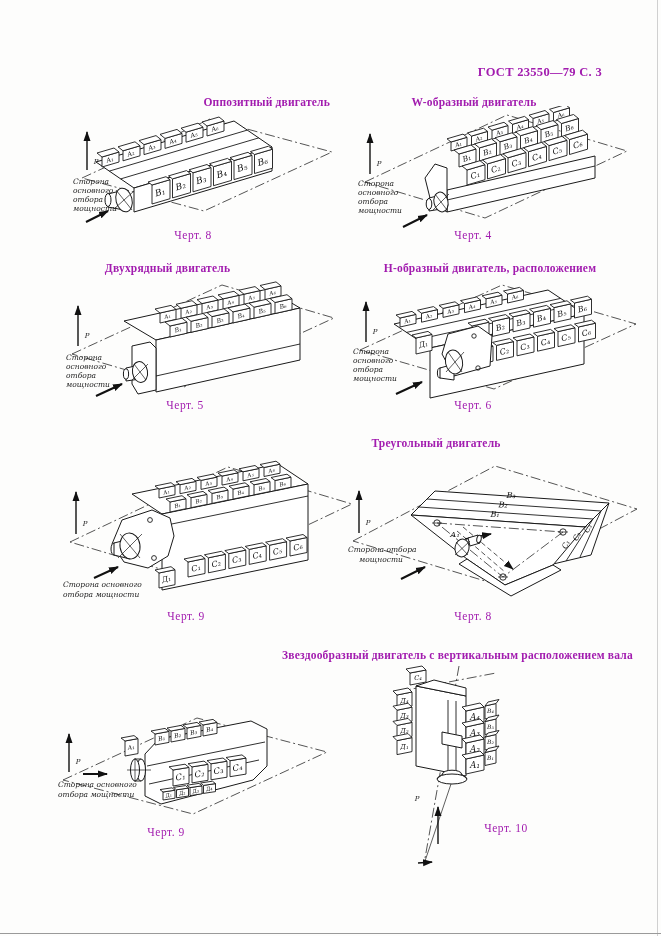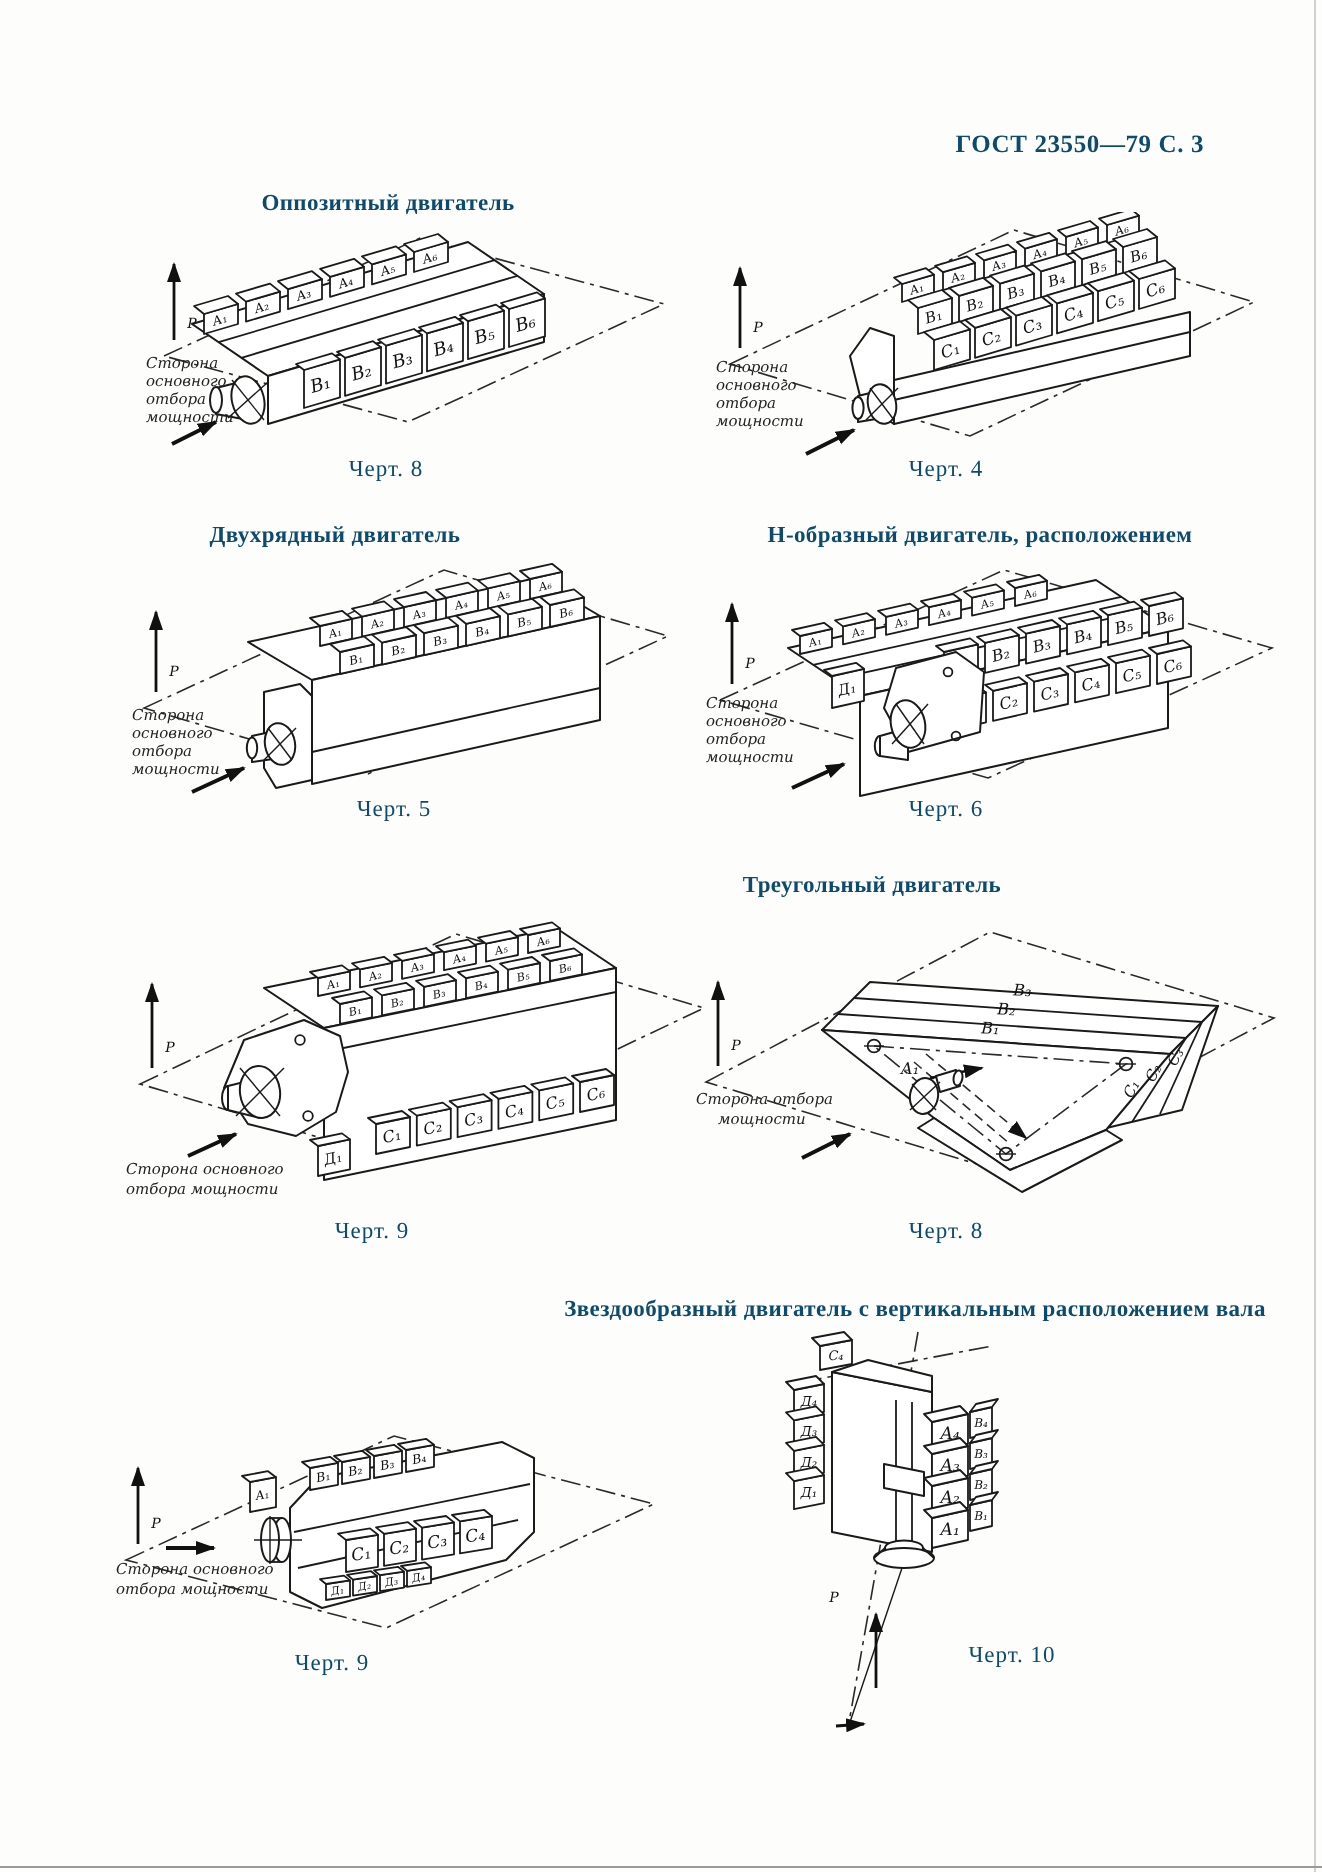--- a/index.html
+++ b/index.html
@@ -1,17 +1,17 @@
 <!DOCTYPE html>
 <html><head>
 <meta charset="utf-8">
 <style>
   html,body{margin:0;padding:0;background:#e8e8e8;}
   #page{position:relative;width:661px;height:936px;background:#fdfdfc;overflow:hidden;
-        font-family:"Liberation Serif",serif;color:#0c4a6e;}
+        font-family:"Liberation Serif",serif;color:#a21caf;}
   .hdr{position:absolute;font-weight:bold;font-size:12.5px;letter-spacing:.3px;text-align:right;}
   .fig-title{position:absolute;font-weight:bold;font-size:11.5px;text-align:center;letter-spacing:.2px;}
   .fig-caption{position:absolute;font-size:11.5px;text-align:center;letter-spacing:.5px;}
   .figsvg{position:absolute;}
   .face{fill:#fff;stroke:#1a1a1a;stroke-width:1;stroke-linejoin:round;}
   .ln{stroke:#1a1a1a;stroke-width:.9;fill:none;}
   .thin{stroke:#1a1a1a;stroke-width:.7;fill:none;}
   .dashdot{stroke:#2a2a2a;stroke-width:.8;fill:none;stroke-dasharray:10 3 2 3;}
   .dashed{stroke:#2a2a2a;stroke-width:.8;fill:none;stroke-dasharray:5 3;}
   .arrowln{stroke:#111;stroke-width:1.4;fill:none;}
@@ -30,29 +30,30 @@
   <defs>
     <marker id="arr" markerUnits="userSpaceOnUse" markerWidth="11" markerHeight="9" refX="9" refY="4" orient="auto">
       <path d="M0,0.5 L10,4 L0,7.5 Z" fill="#111"></path>
     </marker>
   </defs>
 </svg>
 
 <div id="page">
   <div class="hdr" style="left:420px;top:65px;width:182px;">ГОСТ 23550—79 С. 3</div>
 
-  <div class="fig-title" style="left:58px;top:96px;width:272px;">Оппозитный двигатель</div>
+  <div class="fig-title" style="left:58px;top:96px;width:272px;text-align:right;">Оппозитный двигатель</div>
+  <div class="fig-title" style="left:338px;top:96px;width:272px;">W-образный двигатель</div>
   <div class="fig-title" style="left:40px;top:262px;width:255px;">Двухрядный двигатель</div>
   <div class="fig-title" style="left:340px;top:262px;width:300px;">Н-образный двигатель, расположением</div>
   <div class="fig-title" style="left:330px;top:437px;width:212px;">Треугольный двигатель</div>
   <div class="fig-title" style="left:280px;top:649px;width:355px;">Звездообразный двигатель с вертикальным расположением вала</div>
 
   <div class="fig-caption" style="left:128px;top:229px;width:130px;">Черт. 8</div>
   <div class="fig-caption" style="left:408px;top:229px;width:130px;">Черт. 4</div>
-  <div class="fig-caption" style="left:132px;top:399px;width:130px;">Черт. 5</div>
+  <div class="fig-caption" style="left:120px;top:399px;width:130px;">Черт. 5</div>
   <div class="fig-caption" style="left:408px;top:399px;width:130px;">Черт. 6</div>
   <div class="fig-caption" style="left:121px;top:610px;width:130px;">Черт. 9</div>
   <div class="fig-caption" style="left:408px;top:610px;width:130px;">Черт. 8</div>
   <div class="fig-caption" style="left:101px;top:826px;width:130px;">Черт. 9</div>
   <div class="fig-caption" style="left:441px;top:822px;width:130px;">Черт. 10</div>
 
   <svg class="figsvg" style="left:70px;top:110px;" width="270" height="120" viewBox="0 0 270 120">
     <g>
       <path class="dashdot" d="M12,68 L140,9 L262,42 L134,101 Z"></path>
       <line class="arrowln" x1="17" y1="60" x2="17" y2="22" marker-end="url(#arr)"></line>

